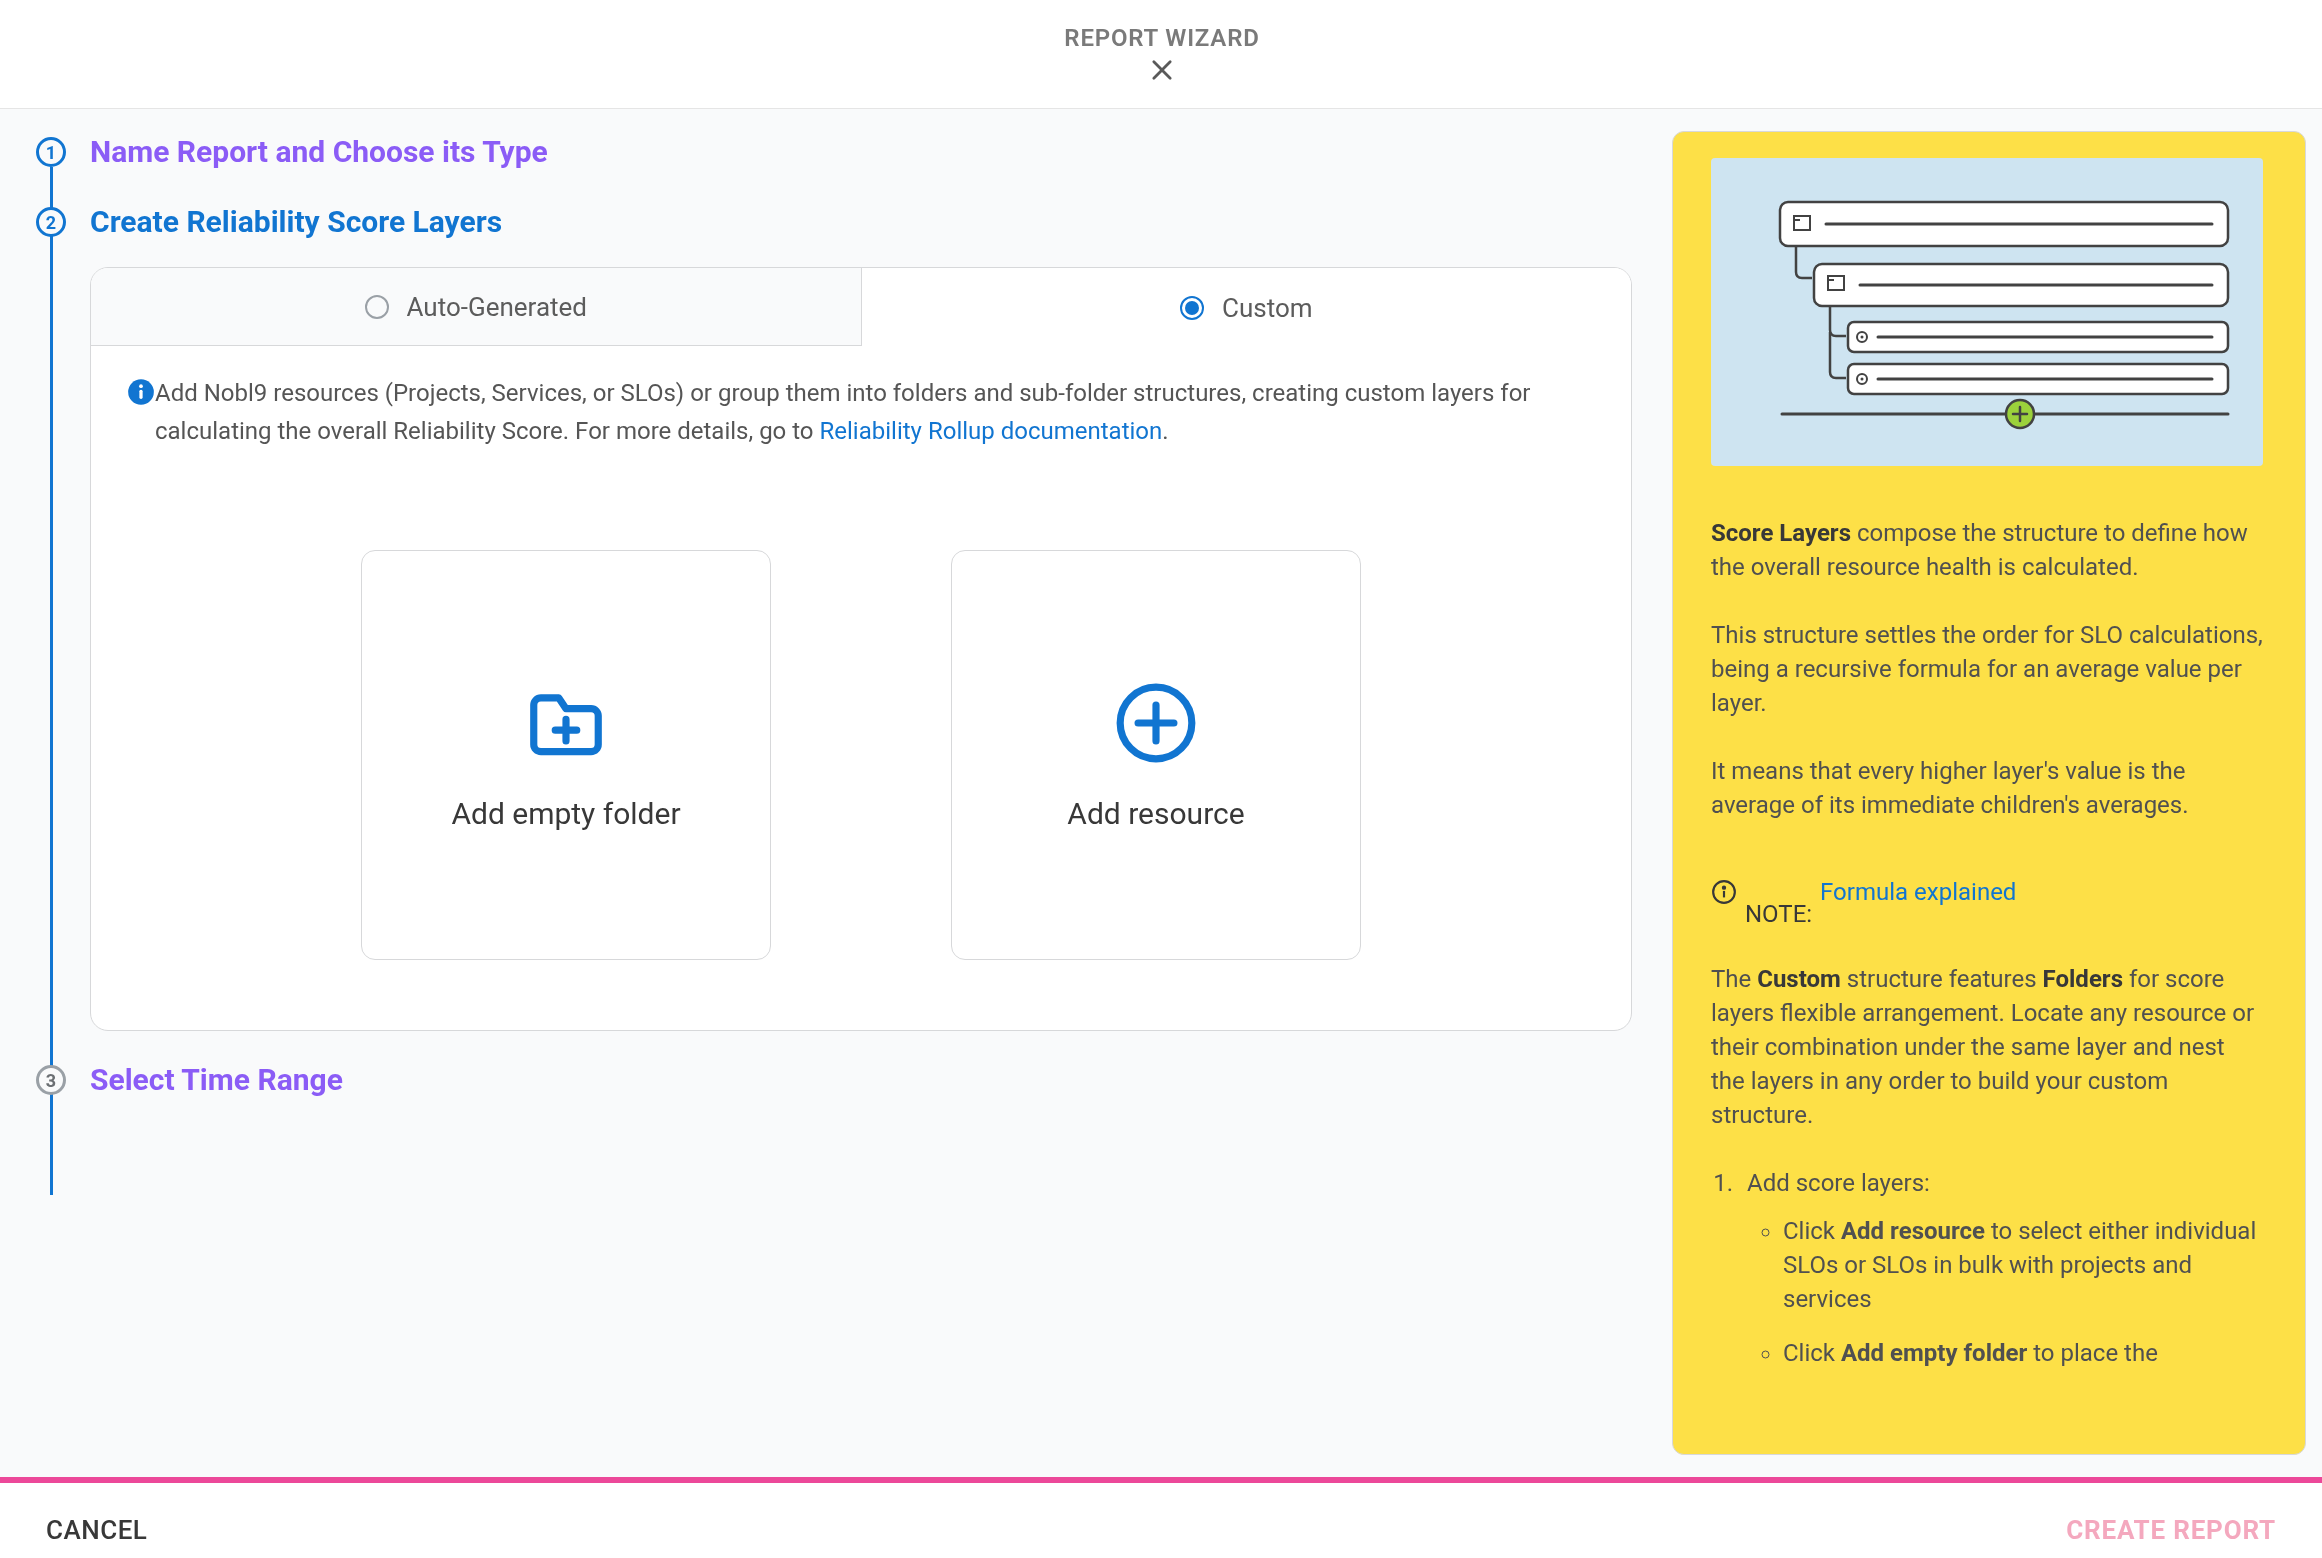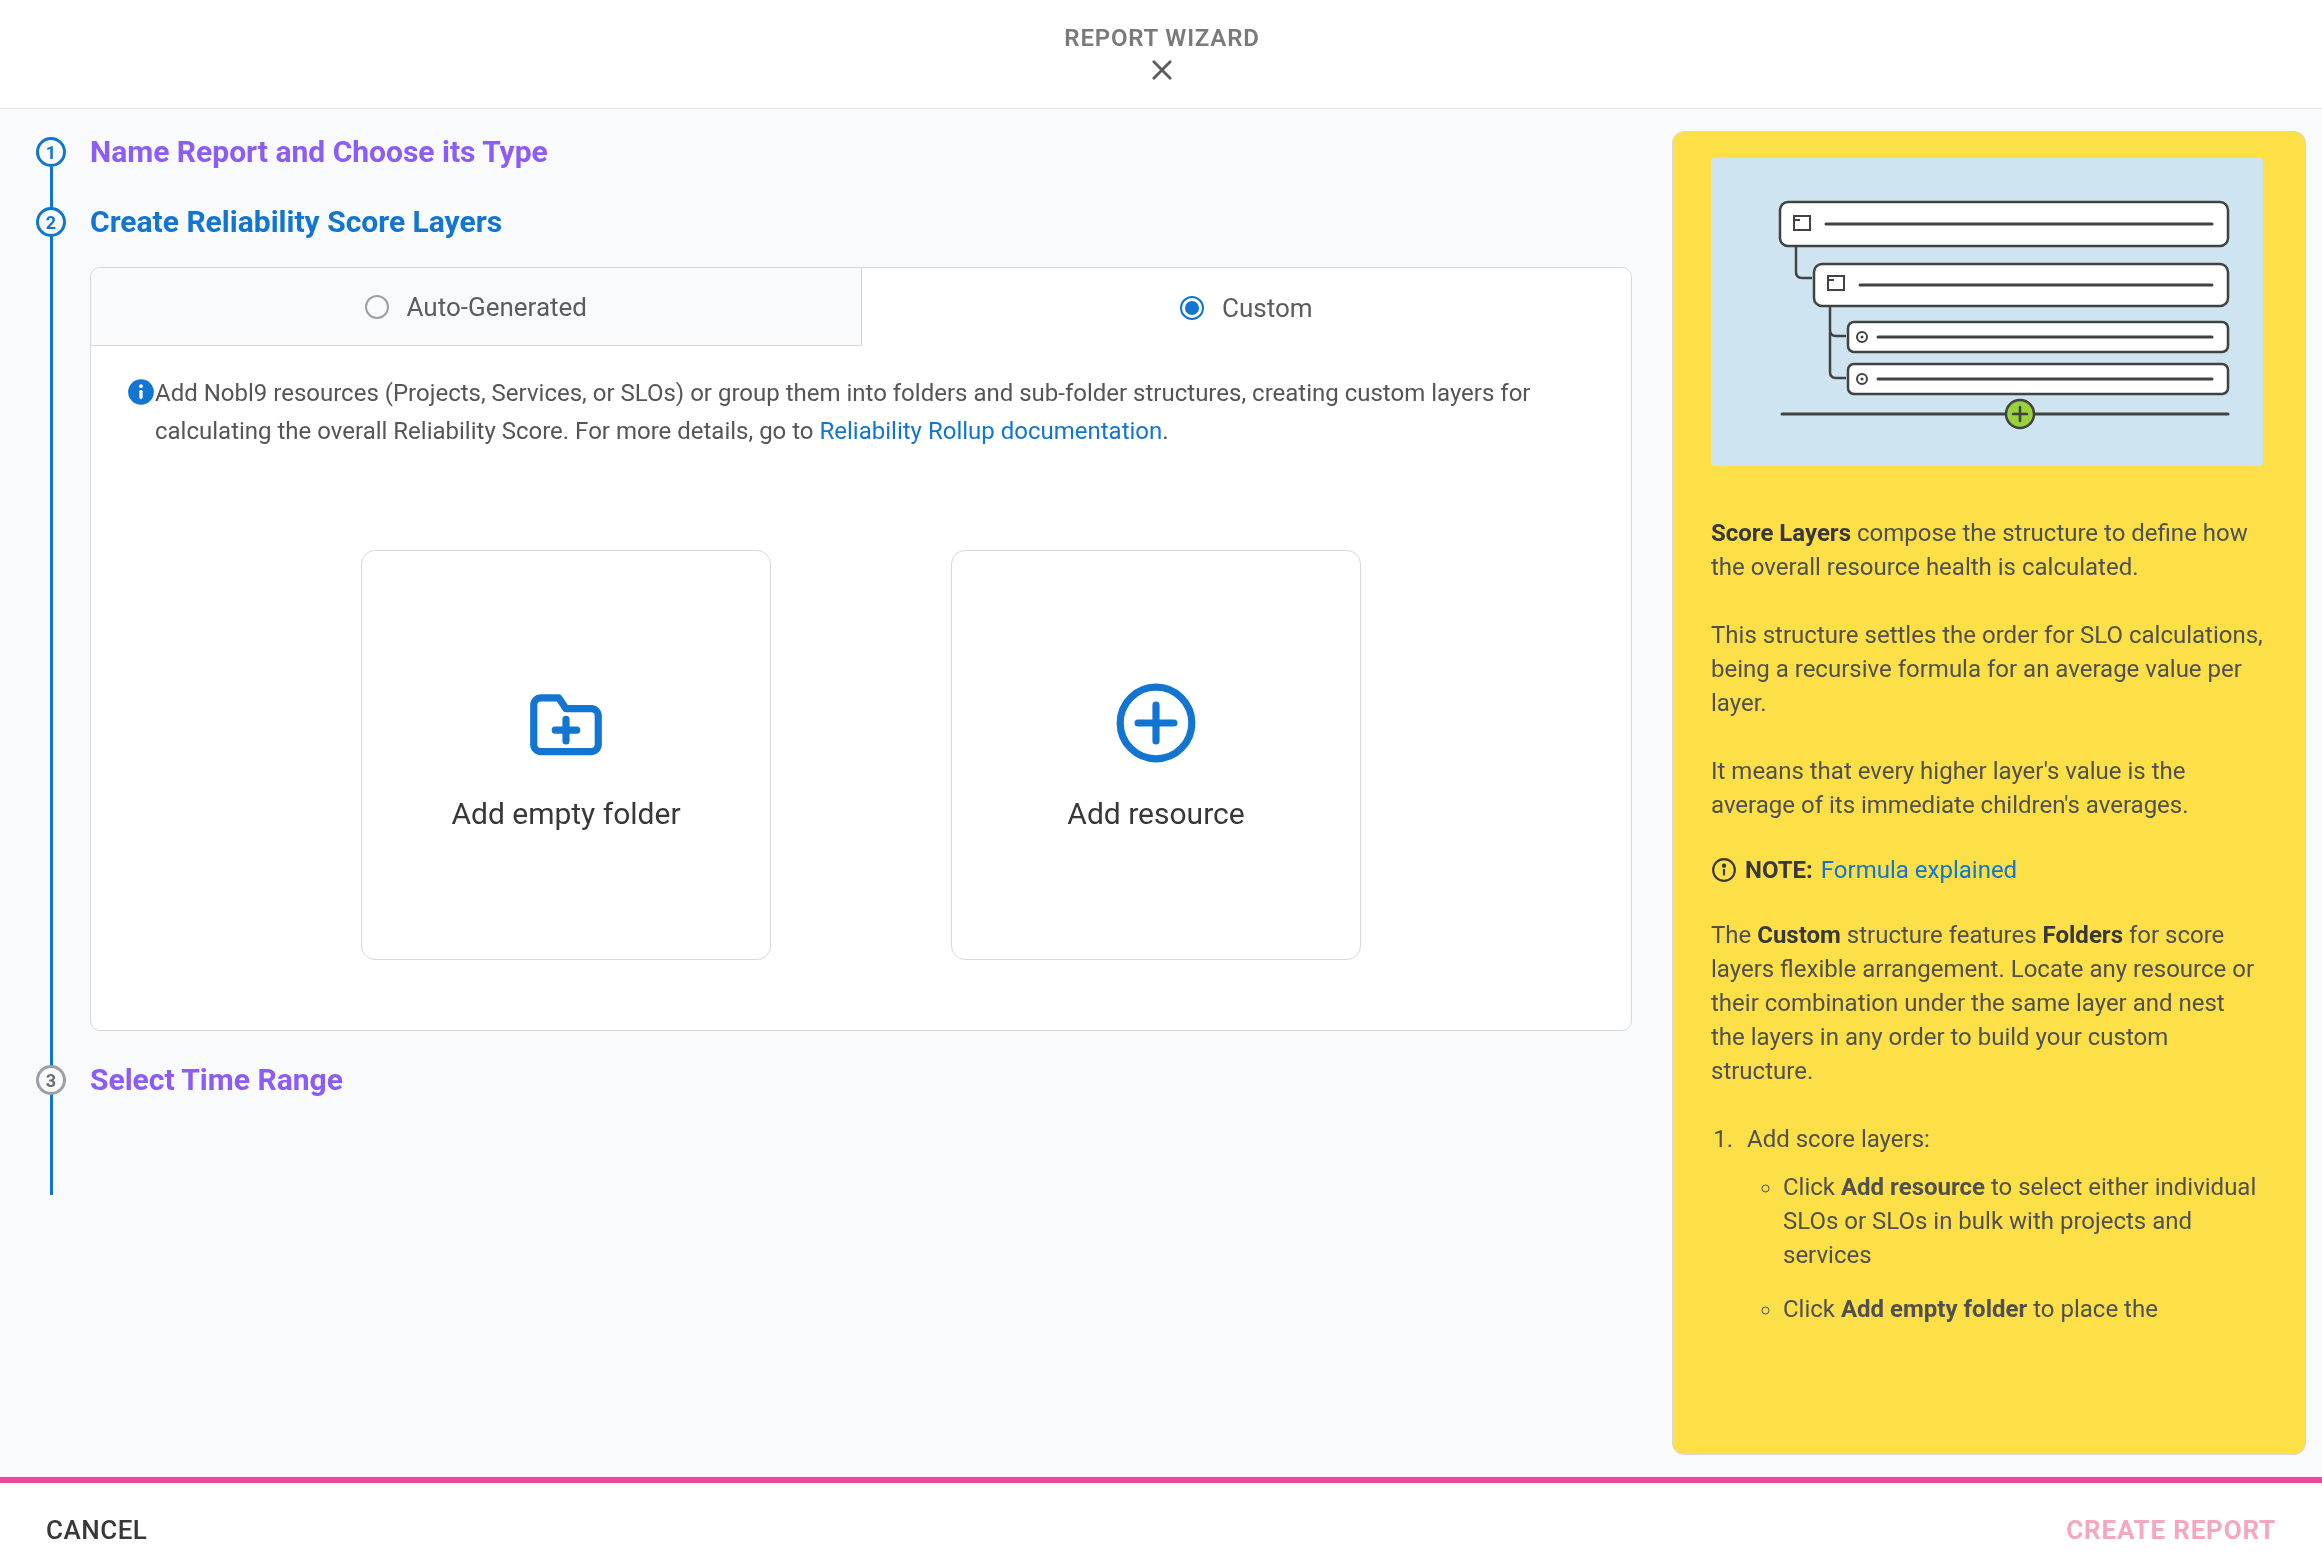--- a/index.html
+++ b/index.html
@@ -94,21 +94,21 @@
     z-index: 1;
   }
   .step-content {
     margin-left: 54px;
     margin-top: 30px;
     margin-bottom: 34px;
   }
   
   .tabs-box {
     border: 1px solid #d7d8da;
-    border-radius: 10px;
+    border-radius: 18px;
     background: #fff;
     overflow: hidden;
   }
   .tabs-bar {
     display: flex;
     height: 78px;
   }
   .tab {
     flex: 1;
     display: flex;
@@ -207,21 +207,21 @@
   .side-scroll::-webkit-scrollbar-track { background: transparent; }
   .pxt {
     font-size: 24px;
     line-height: 34px;
     color: #505050;
     margin-bottom: 34px;
   }
   .pxt strong { font-weight: 700; color: #383838; }
   .note-row { display: flex; align-items: center; gap: 8px; font-size: 24px; color: #383838; margin-bottom: 34px; }
   .note-row a { color: #1175d1; text-decoration: none; }
-  .note-row strong { font-weight: 700; }
+  .note-row strong { font-weight: 400; margin-top: 44px; }
   .ol { list-style: decimal; padding-left: 28px; font-size: 24px; line-height: 34px; color: #505050; }
   .ol > li { margin-bottom: 16px; padding-left: 8px; }
   .ul { list-style: circle; padding-left: 36px; margin-top: 14px; }
   .ul li { margin-bottom: 20px; }
   
   .illus {
     background: #cee4f1;
     border-radius: 4px;
     height: 308px;
     margin-bottom: 50px;

